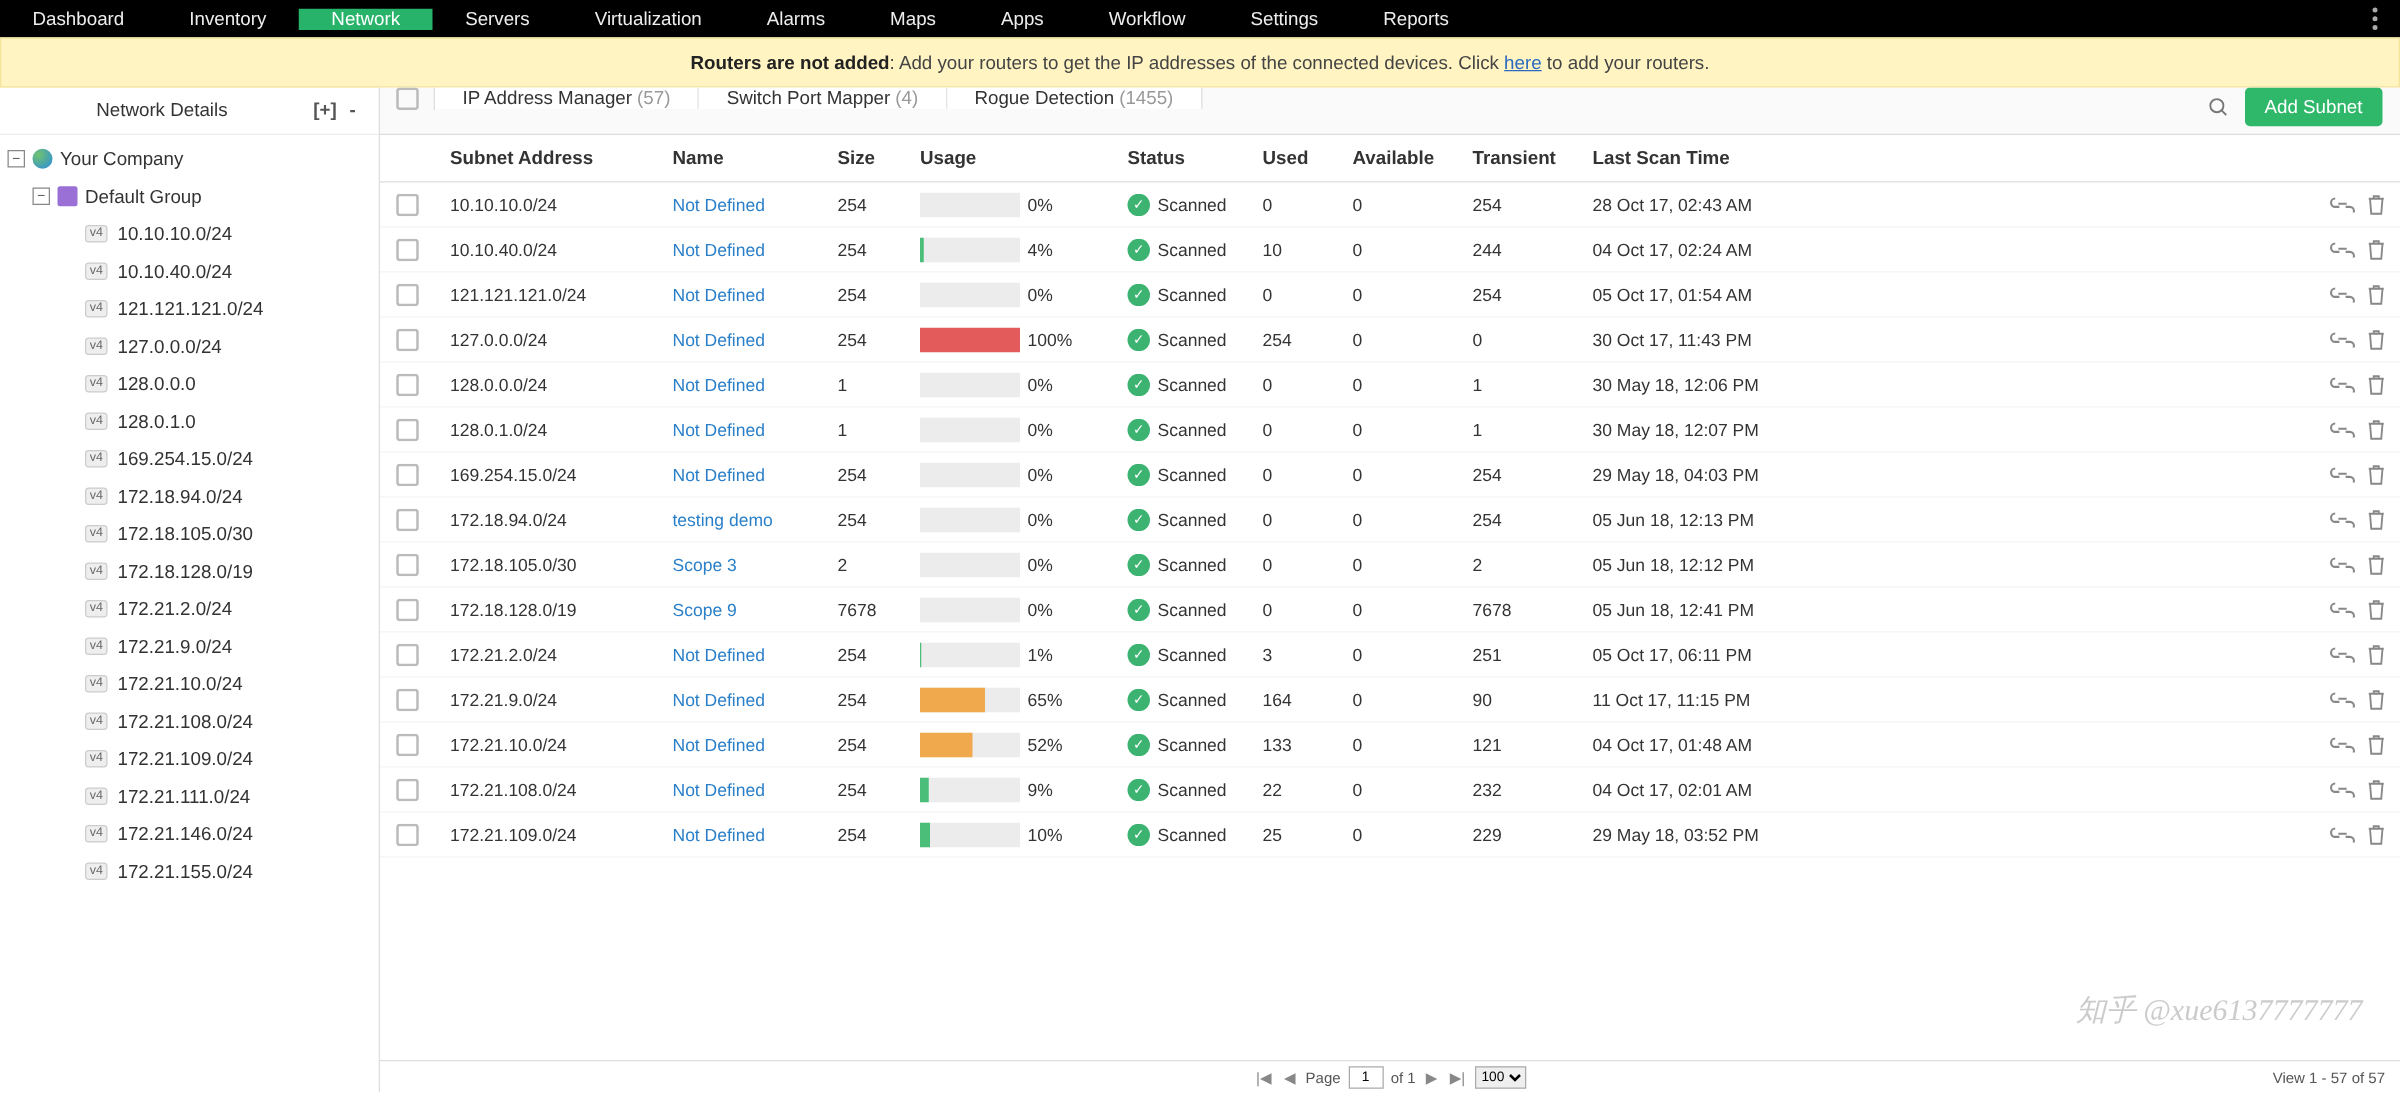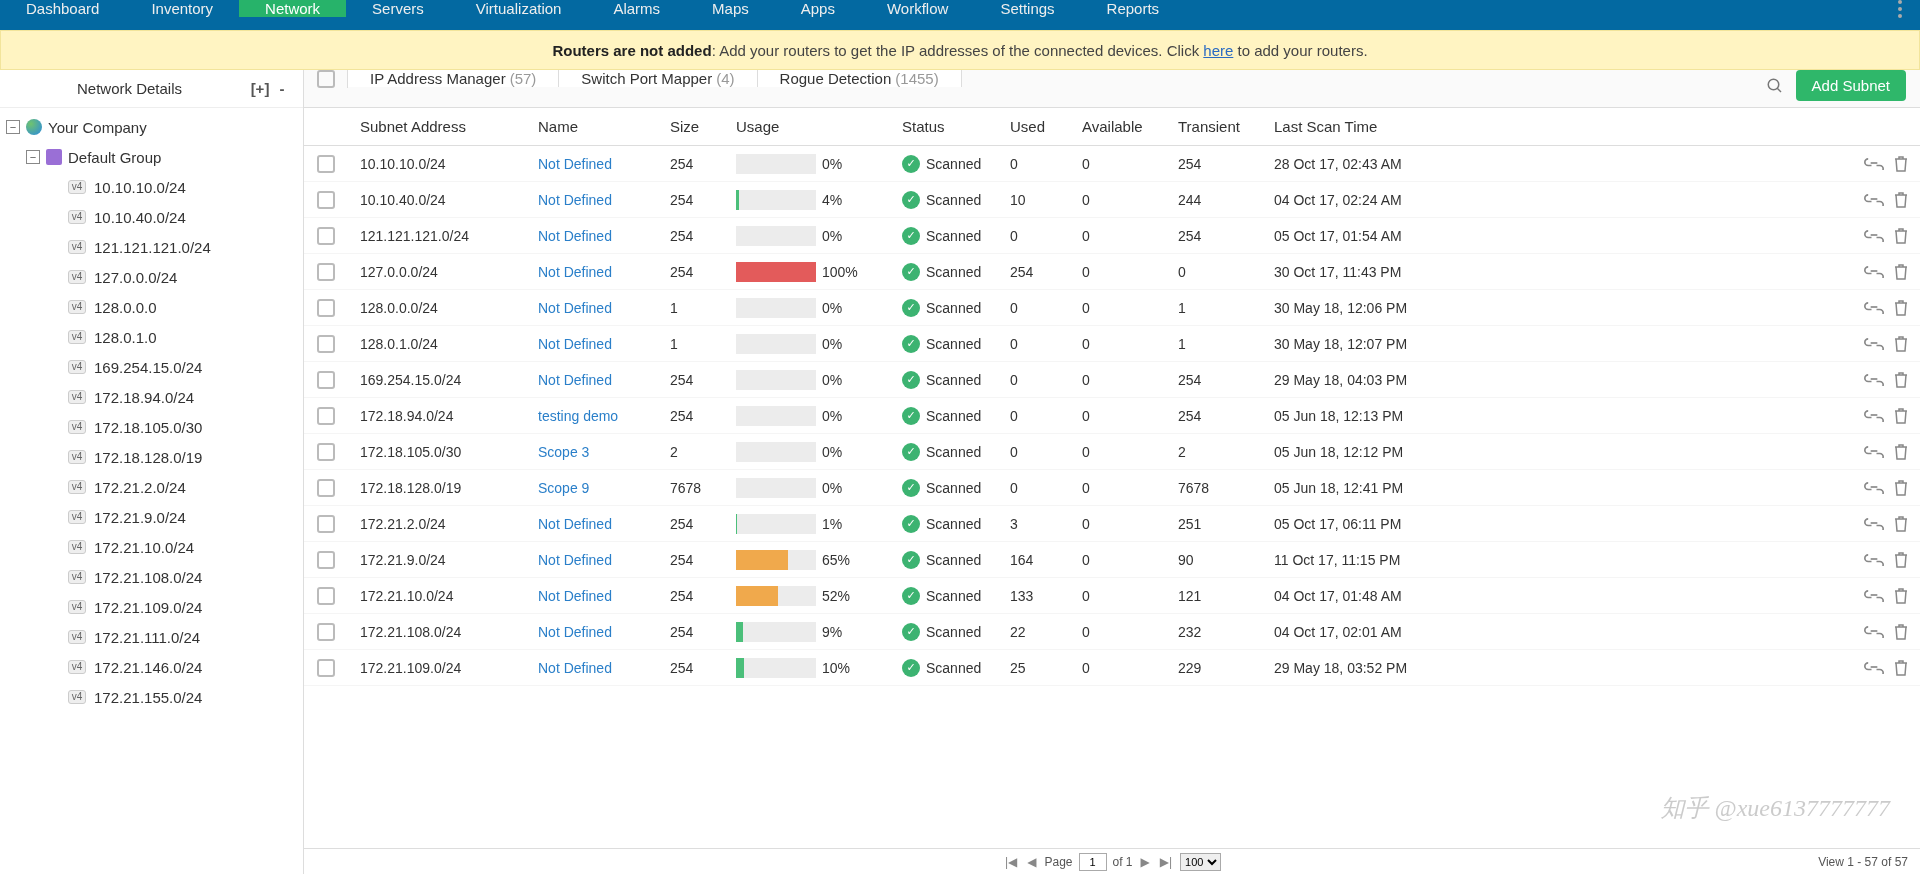--- a/index.html
+++ b/index.html
@@ -1,17 +1,17 @@
 <!DOCTYPE html>
 <html><head>
 <meta charset="utf-8">
 <style>
 *{box-sizing:border-box;margin:0;padding:0;font-family:"Segoe UI",Arial,sans-serif}
 html,body{width:1920px;height:874px;overflow:hidden;background:#fff}
-.topnav{height:30px;background:#0369a1;display:flex;align-items:flex-start;color:#eee;font-size:15px}
+.topnav{height:30px;background:#000000;display:flex;align-items:center;color:#eee;font-size:15px}
 .topnav .nav-item{padding:0 26px;display:flex;align-items:center;cursor:pointer}
 .topnav .nav-item.active{background:#27b36a;color:#fff}
 .topnav .spacer{flex:1}
 .topnav .menu-dots{width:40px;display:flex;flex-direction:column;align-items:center;justify-content:center;gap:3px}
 .topnav .menu-dots span{width:4px;height:4px;background:#aaa;border-radius:50%}
 .banner{height:40px;background:#fff4c2;border:1px solid #f2e49b;display:flex;align-items:center;justify-content:center;font-size:15px;color:#444}
 .banner b{color:#222}
 .banner a{color:#2a6ac2;text-decoration:underline;cursor:pointer}
 .layout{display:flex;height:calc(100% - 70px)}
 .sidebar{width:304px;border-right:1px solid #ddd;display:flex;flex-direction:column}
@@ -29,21 +29,21 @@
 .main{flex:1;display:flex;flex-direction:column;overflow:hidden}
 .toolbar{height:38px;display:flex;align-items:flex-start;border-bottom:1px solid #ddd;background:#fafafa}
 .toolbar .chk{width:44px;display:flex;align-items:center;justify-content:center;border-right:1px solid #ddd}
 .toolbar .tabs{display:flex;align-items:stretch}
 .toolbar .tab{padding:0 22px;display:flex;align-items:center;border-right:1px solid #ddd;font-size:15px;color:#333;cursor:pointer;background:#fff}
 .toolbar .tab .cnt{color:#999;margin-left:4px}
 .toolbar .tab.active{background:#fff}
 .toolbar .grow{flex:1;display:flex;align-items:center;justify-content:flex-end;padding-right:8px}
 .search-ic{width:30px;height:30px;display:flex;align-items:center;justify-content:center;cursor:pointer}
 .add-btn{background:#2fb76a;color:#fff;border-radius:4px;padding:7px 16px;font-size:15px;margin:0 6px;cursor:pointer;display:flex;align-items:center}
-.thead{height:38px;display:flex;align-items:center;border-bottom:1px solid #ddd;font-size:15px;color:#333;font-weight:400;background:#fff}
+.thead{height:38px;display:flex;align-items:center;border-bottom:1px solid #ddd;font-size:15px;color:#333;font-weight:700;background:#fff}
 .thead .c,.row .c{padding:0 12px;overflow:hidden;text-overflow:ellipsis;white-space:nowrap}
 .c-chk{width:44px;display:flex;justify-content:center}
 .c-sub{width:178px}
 .c-name{width:132px}
 .c-size{width:66px}
 .c-usage{width:166px;display:flex;align-items:center;gap:6px}
 .c-status{width:108px;display:flex;align-items:center;gap:6px}
 .c-used{width:72px}
 .c-avail{width:96px}
 .c-trans{width:96px}

